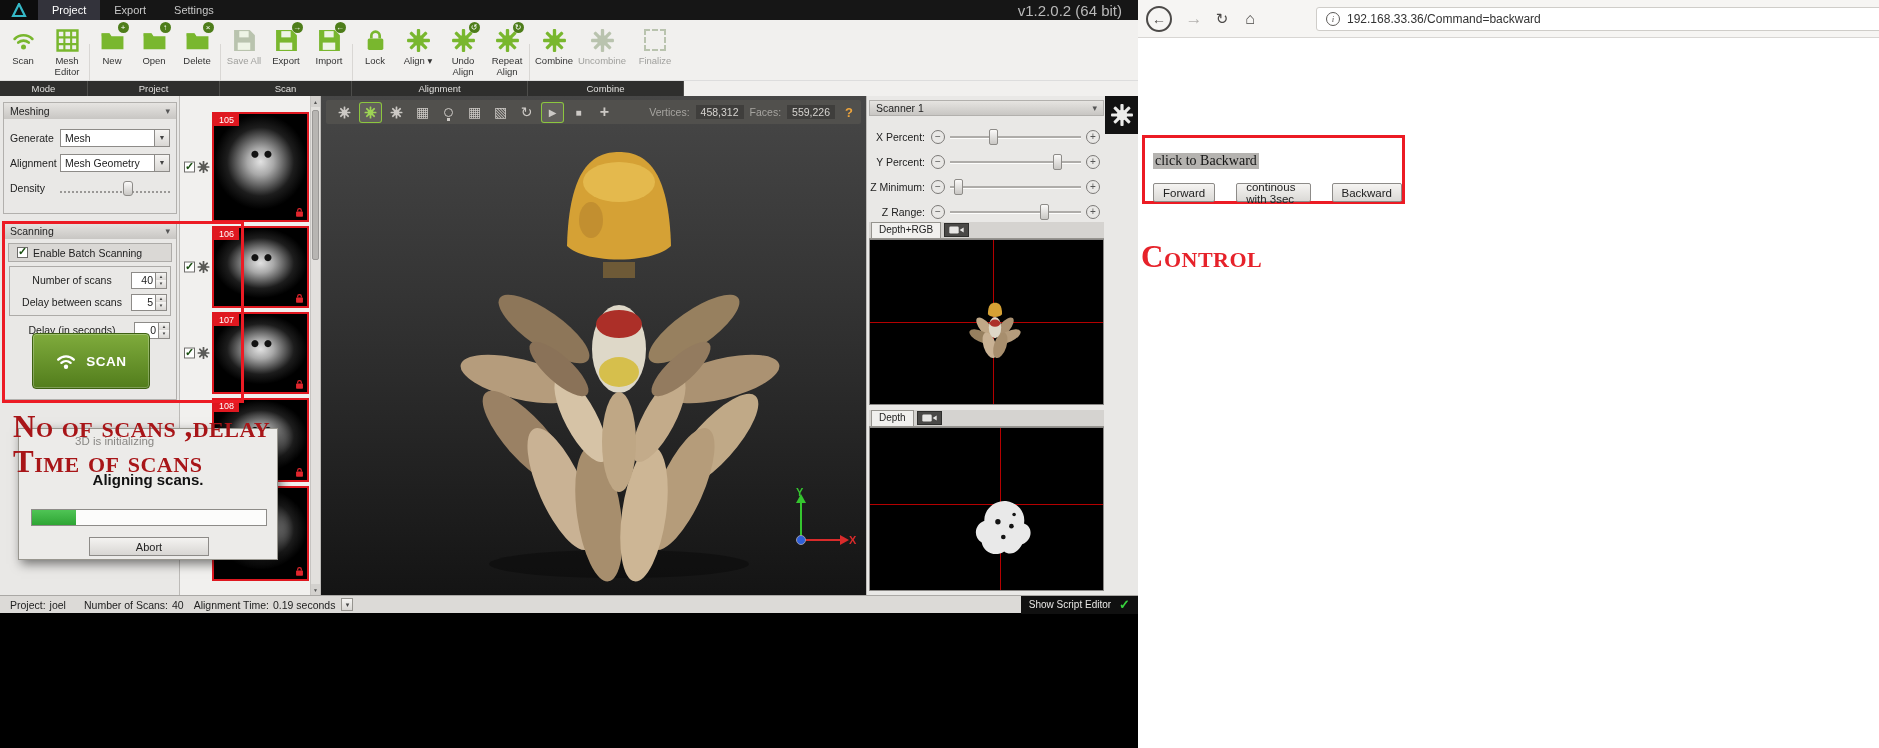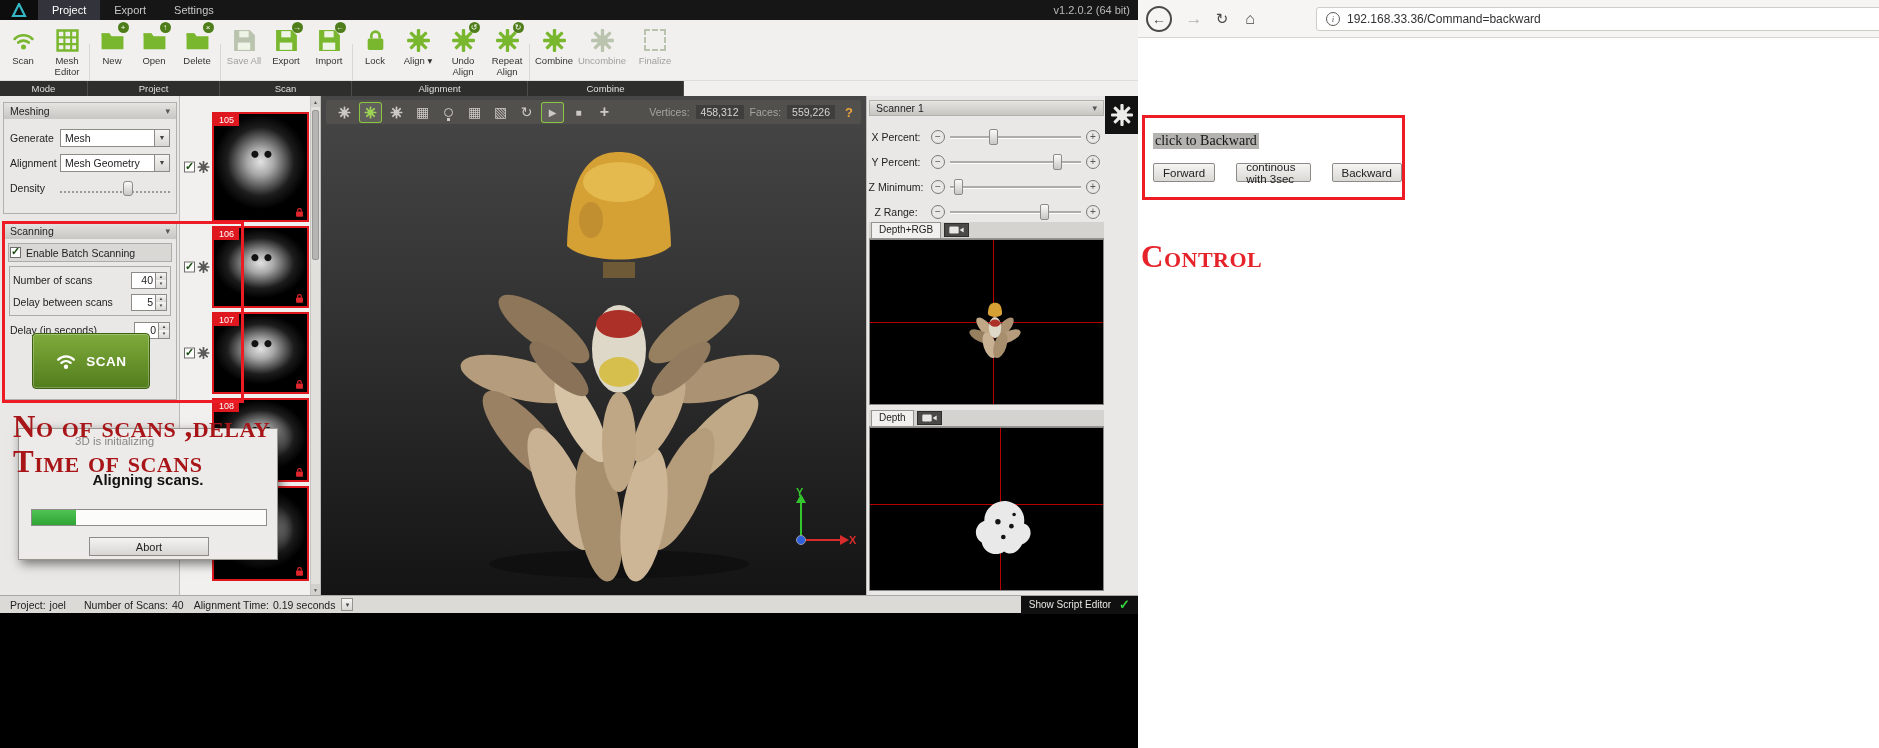--- a/index.html
+++ b/index.html
@@ -6,21 +6,21 @@
 html,body{background:#000}
 body{font-family:"Liberation Sans",sans-serif}
 #root{position:relative;width:1879px;height:748px;overflow:hidden;background:#000}
 
 
 .app{position:absolute;left:0;top:0;width:1138px;height:613px;background:#f1f0ee}
 .titlebar{position:absolute;left:0;top:0;width:100%;height:20px;background:#161616;display:flex;align-items:center}
 .logo{width:38px;height:20px;display:flex;align-items:center;justify-content:center;background:#0d0d0d}
 .tb-tab{padding:0 14px;height:20px;display:flex;align-items:center;font-size:11px;color:#c8c8c8;cursor:default}
 .tb-tab.active{background:#33333b;color:#fff}
-.tb-version{margin-left:auto;padding-right:8px;font-size:11px;color:#b9b9b9}
+.tb-version{margin-left:auto;padding-right:16px;font-size:15px;color:#b9b9b9}
 
 .ribbon{position:absolute;left:0;top:20px;width:100%;height:61px;background:#f1f0ee;border-bottom:1px solid #ddd}
 .rb{position:absolute;top:1px;height:59px;display:flex;flex-direction:column;align-items:center;padding-top:5px;cursor:default}
 .rb-ic{height:28px;display:flex;align-items:center;justify-content:center;position:relative}
 .rb-lbl{font-size:9.5px;color:#333;text-align:center;line-height:1.15;margin-top:2px}
 .rb.dis .rb-lbl{color:#a0a09d}
 .ic{width:25px;height:25px;fill:#79b72e;color:#79b72e}
 .ic.dim{fill:#b9c3ae;color:#b9c3ae}
 .ic.sm{width:13px;height:13px}
 .ovr{position:absolute;right:-4px;top:-4px;width:11px;height:11px;border-radius:50%;background:#4e7d1a;color:#fff;font-size:8px;line-height:11px;text-align:center}
@@ -41,26 +41,26 @@
 .ghdr .g-caret{margin-left:auto;color:#555;font-size:9px}
 .frow{display:flex;align-items:center;height:25px;padding:0 6px;font-size:10.5px;color:#222}
 .flab{width:50px}
 .dd{flex:1;height:18px;background:#fff;border:1px solid #8d8b88;display:flex;align-items:center;font-size:10.5px;padding-left:4px}
 .ddval{flex:1}
 .dd-btn{width:15px;height:100%;background:linear-gradient(#f6f5f3,#d9d7d4);border-left:1px solid #8d8b88;display:flex;align-items:center;justify-content:center;color:#444}
 .dd-btn::after{content:"▼";font-size:7px}
 .slider-line{flex:1;position:relative;height:16px}
 .slider-dots{position:absolute;left:0;right:0;top:11px;border-top:2px dotted #9a9896}
 .sl-thumb{position:absolute;top:1px;width:10px;height:15px;background:linear-gradient(#fbfaf9,#c9c7c4);border:1px solid #8d8b88;border-radius:3px;margin-left:-5px}
-.chkrow{margin:4px;border:1px solid #adaba8;background:#dad8d5;height:19px;display:flex;align-items:center;gap:5px;padding:0 1px;font-size:10.5px;color:#222}
+.chkrow{margin:4px;border:1px solid #adaba8;background:#dad8d5;height:19px;display:flex;align-items:center;gap:5px;padding:0 8px;font-size:10.5px;color:#222}
 .chk{width:11px;height:11px;background:#fff;border:1px solid #6e6c6a;position:relative;flex:none}
 .chk.on::after{content:"✓";position:absolute;left:0;top:-3px;font-size:11px;color:#1a4f10;font-weight:bold}
 .innerbox{margin:2px 5px;border:1px solid #adaba8;padding:2px 3px}
 .srow{display:flex;align-items:center;height:22px;font-size:10.5px;color:#222}
-.srow .slab{flex:1;text-align:left;}
+.srow .slab{flex:1;text-align:center;}
 .spin{width:36px;height:17px;background:#fff;border:1px solid #8d8b88;position:relative;font-size:10.5px;display:flex;align-items:center;justify-content:flex-end;padding-right:13px;flex:none}
 .spin-btns{position:absolute;right:0;top:0;bottom:0;width:11px;border-left:1px solid #8d8b88;display:flex;flex-direction:column}
 .spin-b{flex:1;background:linear-gradient(#f6f5f3,#d9d7d4);display:flex;align-items:center;justify-content:center;color:#444}
 .spin-b.up::after{content:"▲";font-size:4.5px}
 .spin-b.dn::after{content:"▼";font-size:4.5px}
 .scan-btn{position:absolute;left:28px;top:110px;width:118px;height:56px;background:linear-gradient(#7fab3c,#527d1c);border:1px solid #3d6012;border-radius:4px;display:flex;align-items:center;justify-content:center;gap:9px;color:#fff;box-shadow:inset 0 0 0 1px rgba(255,255,255,.25);cursor:pointer}
 .scan-btn .ic{fill:#fff;color:#fff;width:22px;height:22px}
 .scan-btn-lbl{font-size:13.5px;font-weight:bold;letter-spacing:.5px}
 
 
@@ -98,21 +98,21 @@
 .vstat .lab{color:#a6a4a0}
 .vstat .val{color:#d6d4d0;background:rgba(0,0,0,.22);padding:1px 5px;border-radius:0}
 .vhelp{color:#eea43c;font-weight:bold;font-size:13px;margin-left:4px;cursor:pointer}
 .model{position:absolute;left:88px;top:28px;width:420px;height:465px}
 .axis{position:absolute;left:462px;top:390px;width:76px;height:64px}
 
 
 .rp{position:absolute;left:866px;top:0;width:239px;height:499px;background:#e9e8e6;border-left:1px solid #bdbbb8}
 .rp .ghdr{position:absolute;left:2px;top:4px;width:235px;border:1px solid #b2b0ad}
 .srl{position:absolute;left:0;width:239px;height:25px;display:flex;align-items:center;font-size:10.5px;color:#222;padding-right:6px}
-.slab2{width:64px;text-align:center;padding-right:6px;flex:none}
+.slab2{width:64px;text-align:right;padding-right:6px;flex:none}
 .pm{width:14px;height:14px;border:1.5px solid #7b7977;border-radius:50%;color:#555;display:flex;align-items:center;justify-content:center;flex:none;cursor:pointer}
 .pm.minus::after{content:"−";font-size:10px}
 .pm.plus::after{content:"+";font-size:10px}
 .strack{flex:1;position:relative;height:18px;margin:0 5px}
 .sgroove{position:absolute;left:0;right:0;top:8px;height:3px;background:#aeaca9;border-bottom:1px solid #fdfdfc}
 .sth{position:absolute;top:1px;width:9px;height:16px;background:linear-gradient(#fbfaf9,#c9c7c4);border:1px solid #8d8b88;border-radius:2px;margin-left:-4px}
 .ptabs{position:absolute;left:2px;width:235px;height:17px;background:#d5d3d0;border-bottom:1px solid #96948f;display:flex;align-items:flex-end;gap:3px;padding-left:2px}
 .ptab{background:#f1f0ee;border:1px solid #96948f;border-bottom:none;font-size:10px;color:#222;padding:1px 7px;height:16px;cursor:pointer}
 .camb{width:25px;height:14px;background:#4a4947;border:1px solid #2e2e2c;display:flex;align-items:center;justify-content:center;margin-bottom:1px;cursor:pointer}
 .camb .ic{width:15px;height:10px;fill:#e8e7e5;color:#e8e7e5}
@@ -156,21 +156,21 @@
 .back-c::after{content:"←";font-size:14px}
 .fwd{width:24px;margin-left:10px;color:#b3b1ae}
 .fwd::after{content:"→";font-size:17px}
 .refr{width:24px;margin-left:4px}
 .refr::after{content:"↻";font-size:15px}
 .home{width:24px;margin-left:4px}
 .home::after{content:"⌂";font-size:16px}
 .addr{position:absolute;left:178px;top:7px;width:600px;height:24px;background:#fff;border:1px solid #cfcdc9;border-radius:3px;display:flex;align-items:center;gap:7px;padding:0 9px;font-size:12px;color:#333}
 .info-c{width:14px;height:14px;border:1.3px solid #5c5a58;border-radius:50%;color:#5c5a58;font-size:9px;font-family:"Liberation Serif",serif;font-style:italic;display:flex;align-items:center;justify-content:center;flex:none}
 .info-c::after{content:"i"}
-.bw-rect{position:absolute;left:4px;top:115px;width:263px;height:85px;border:3px solid #ec1b24}
+.bw-rect{position:absolute;left:4px;top:135px;width:263px;height:69px;border:3px solid #ec1b24}
 .bw-link{position:absolute;left:8px;top:15px;font-family:"Liberation Serif",serif;font-size:14px;color:#141414;background:#b5b3b0;padding:0 2px;cursor:pointer}
 .bw-btns{position:absolute;left:8px;top:45px;display:flex;gap:21px}
 .bw-btn{height:19px;padding:0 9px;background:linear-gradient(#f5f4f2,#dbd9d6);border:1px solid #8d8b88;border-radius:2px;font-size:11.5px;color:#222;display:flex;align-items:center;cursor:pointer}
 </style>
 </head>
 <body>
 
 <svg width="0" height="0" style="position:absolute" aria-hidden="true">
 <defs>
 <symbol id="i-gear" viewBox="0 0 24 24">

